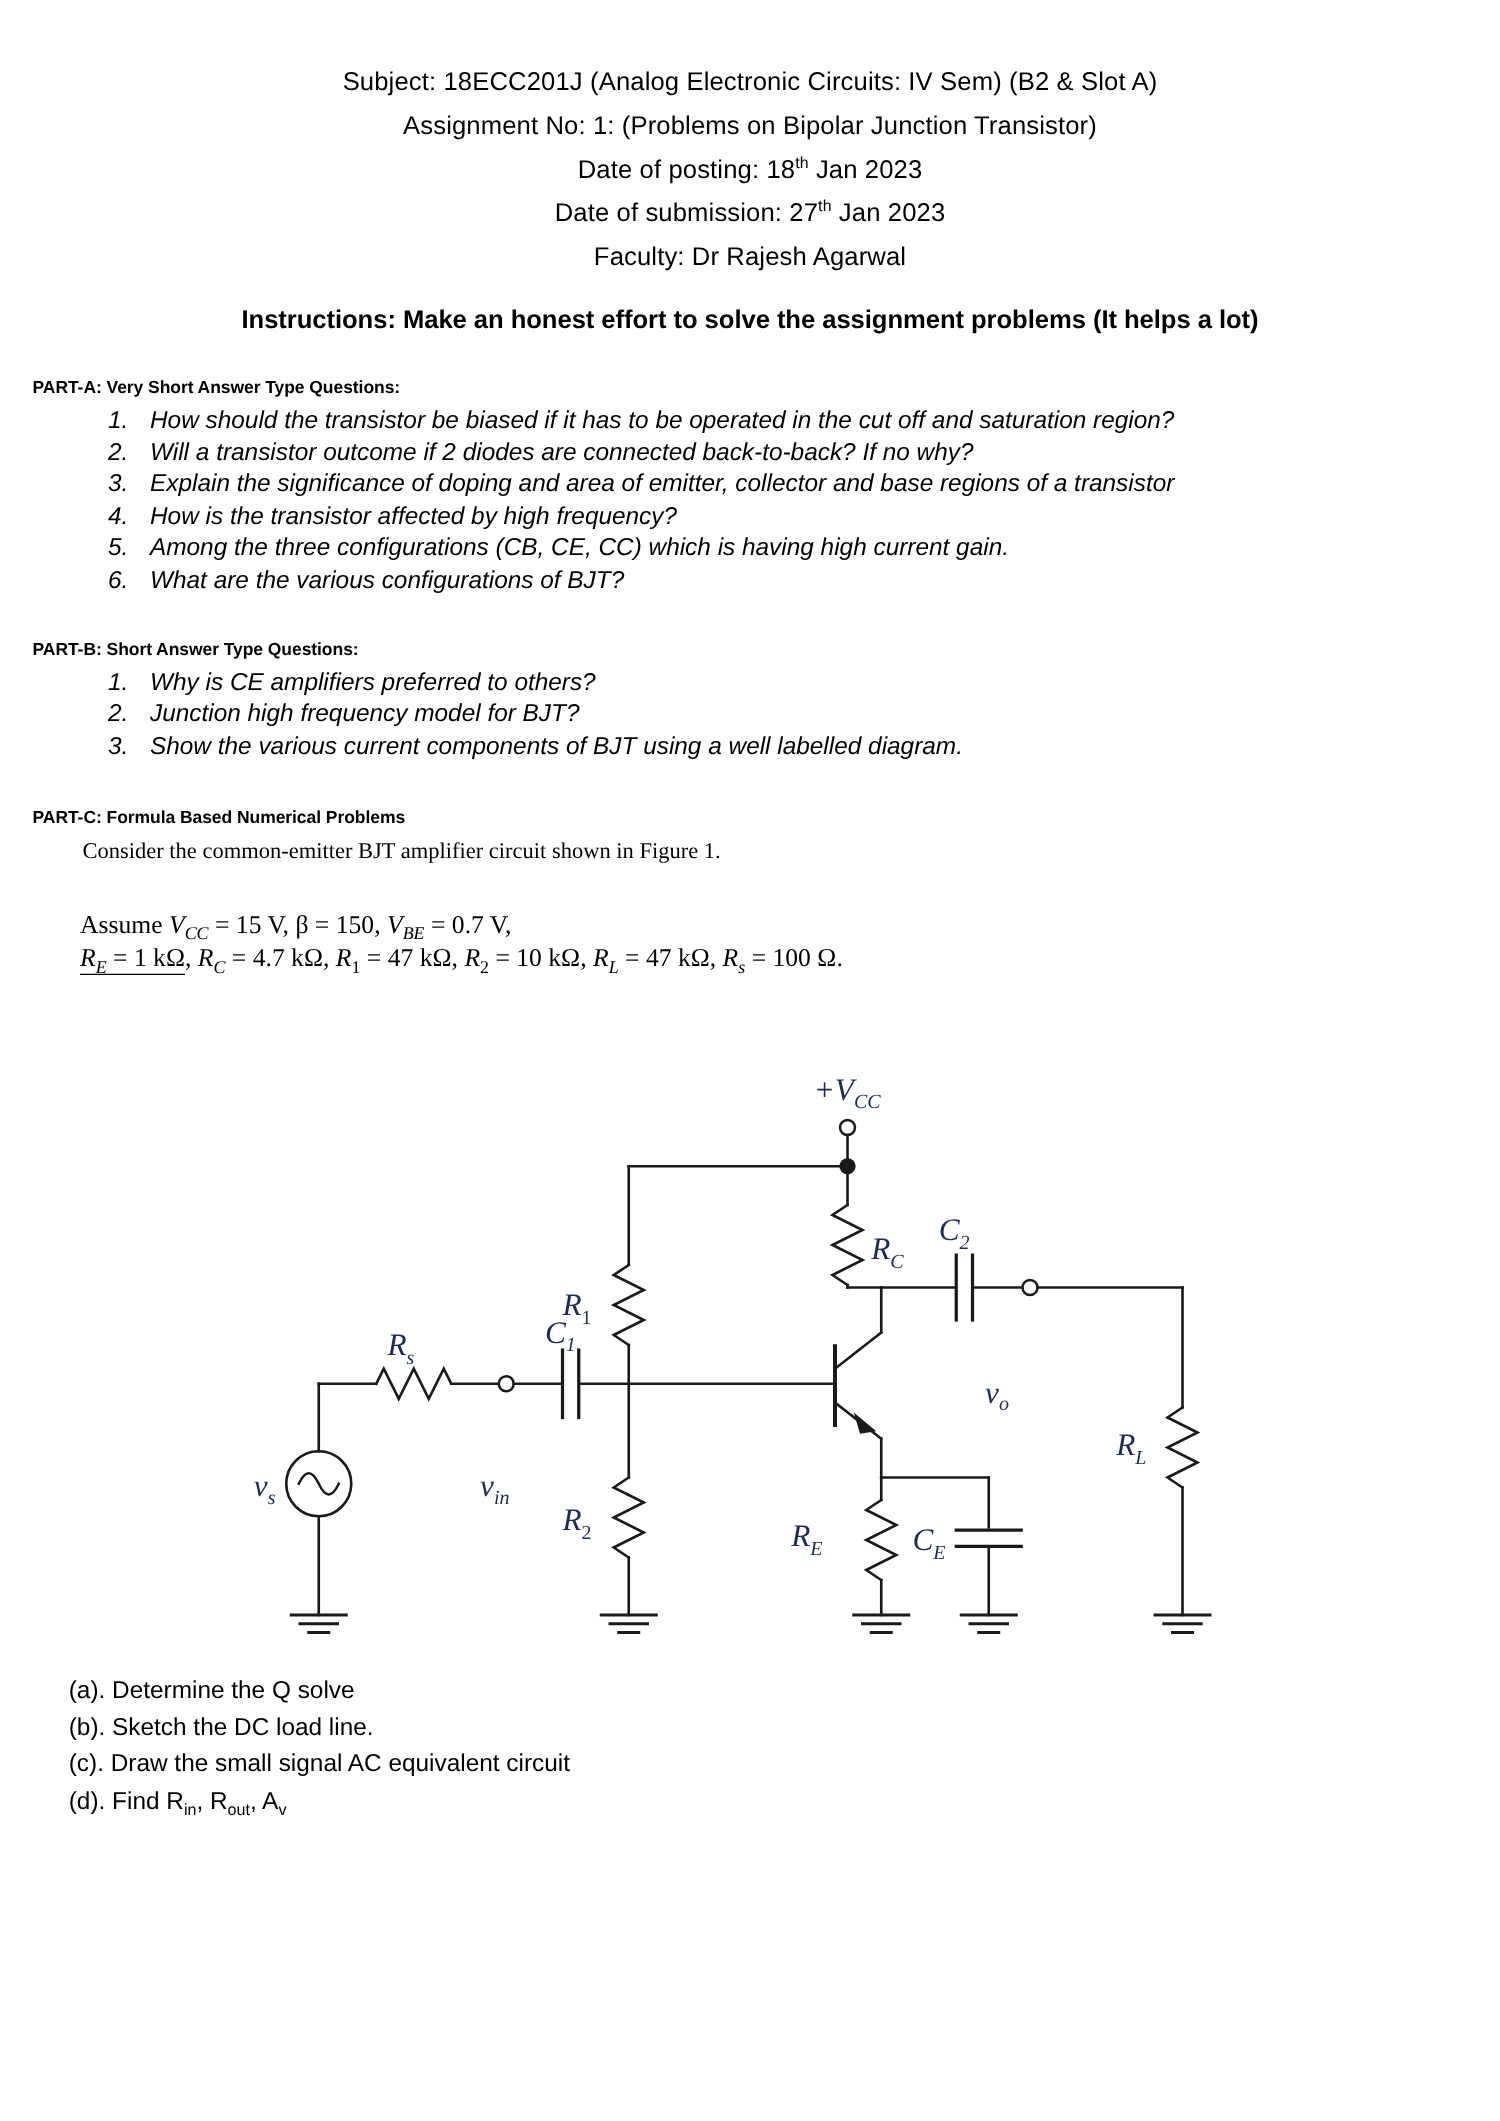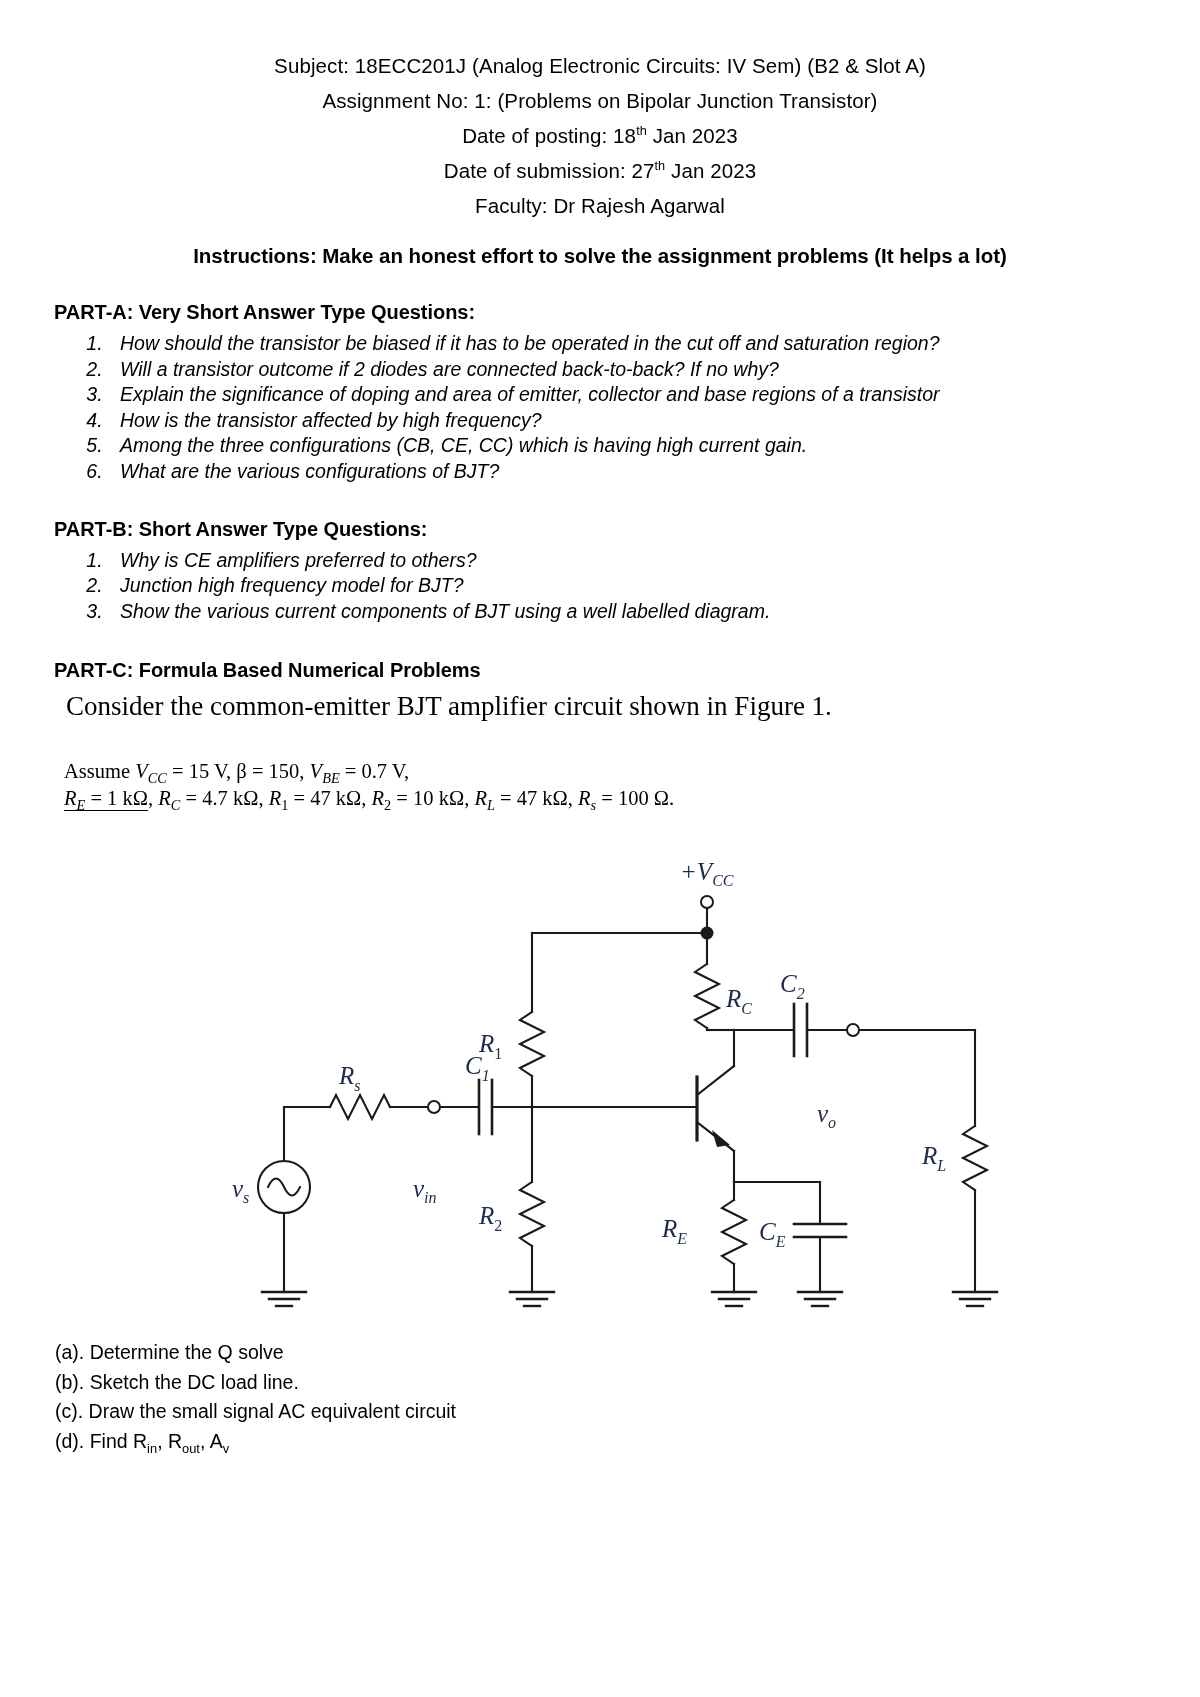--- a/index.html
+++ b/index.html
@@ -39,23 +39,23 @@
   }
   .instructions {
     font-size: 20.5px;
     font-weight: bold;
     margin-top: 21px;
     letter-spacing: -0.05px;
   }
 
   
   .part-heading {
-    font-size: 20px;
+    font-size: 14px;
     font-weight: bold;
-    margin-left: 54px;
+    margin-left: 26px;
     letter-spacing: -0.05px;
   }
   #part-a-heading { margin-top: 33px; }
   #part-b-heading { margin-top: 33px; }
   #part-c-heading { margin-top: 35px; }
 
   
   ol.qlist {
     margin: 7px 0 0 0;
     padding-left: 108px;
@@ -65,21 +65,21 @@
   ol.qlist li {
     font-size: 19.5px;
     line-height: 25.6px;
     padding-left: 12px;
   }
   ol.qlist li::marker {
     font-size: 19.5px;
   }
   .consider {
     font-family: "Liberation Serif", serif;
-    font-size: 27px;
+    font-size: 18px;
     margin: 9px 0 0 66px;
   }
   .assume {
     font-family: "Liberation Serif", serif;
     font-size: 20.5px;
     margin: 36px 0 0 64px;
     line-height: 27px;
   }
   .assume .ln2 { display: block; }
   .u-line { border-bottom: 1.2px solid #000; padding-bottom: 1px; margin-top: 11px; }
@@ -88,21 +88,21 @@
     font-size: 0.7em;
     vertical-align: sub;
     line-height: 0;
     font-style: italic;
   }
   .subup { font-style: normal; }
 
   
   .figure {
     position: absolute;
-    left: 132px;
+    left: 103px;
     top: 852px;
     width: 960px;
     height: 470px;
   }
   .figure svg { display: block; }
 
   
   .sublist {
     position: absolute;
     left: 55px;

